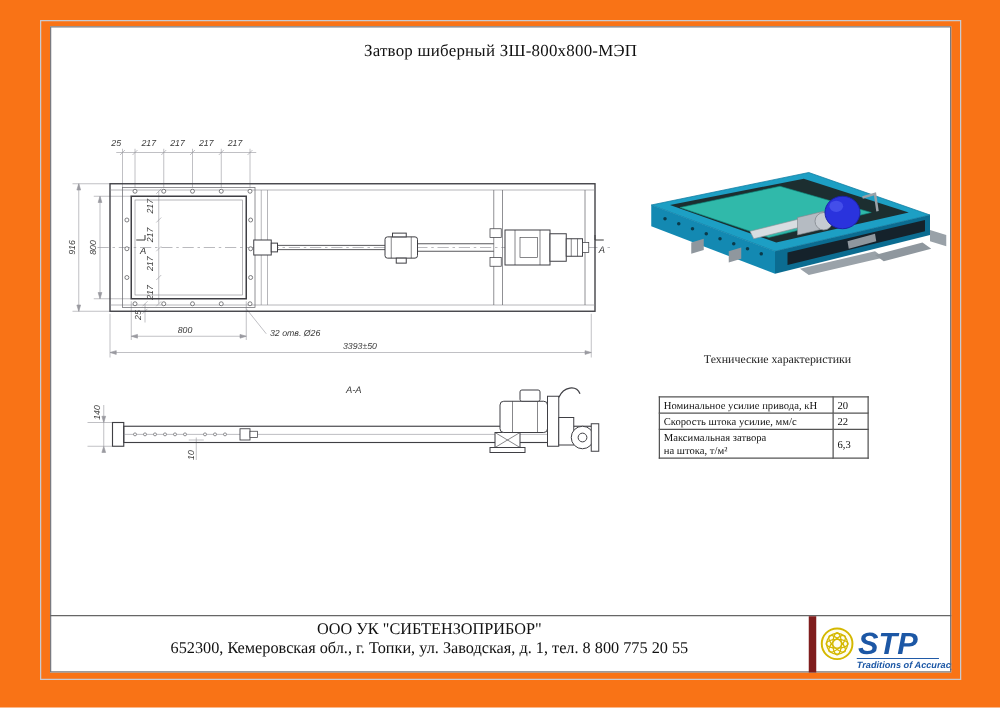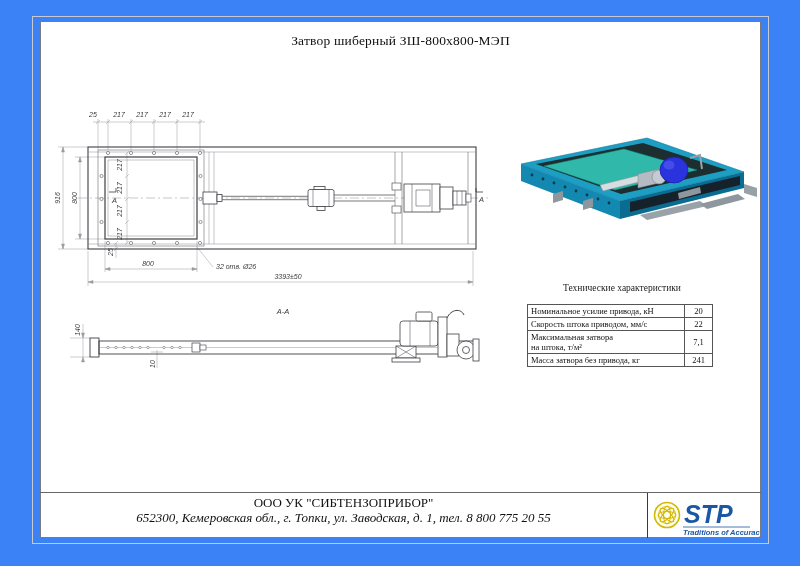--- a/index.html
+++ b/index.html
@@ -1,42 +1,42 @@
 <!DOCTYPE html>
 <html><head>
 <meta charset="utf-8">
 <style>
   * { margin:0; padding:0; box-sizing:border-box; }
   html,body { background:#ffffff; }
   body { width:800px; height:566px; position:relative; overflow:hidden;
          font-family:"Liberation Serif", serif; color:#111; }
-  .sheet { position:absolute; left:0; top:0; width:800px; height:566px; background:#3b82f6; }
+  .sheet { position:absolute; left:0; top:0; width:800px; height:566px; background:#f97316; }
   .frame-outer { position:absolute; left:32px; top:16px; width:737px; height:528px;
                  border:1px solid #c9c9cf; }
   .frame-inner { position:absolute; left:40px; top:21px; width:721px; height:517px;
                  border:1px solid #7a7a7f; background:#fff; }
   .sheet-title { position:absolute; left:40px; top:33px; width:721px; text-align:center;
                  font-size:13.5px; letter-spacing:.2px; }
   .drawing-svg { position:absolute; left:40px; top:88px; }
   .render-svg  { position:absolute; left:500px; top:113px; }
 
   .specs { position:absolute; left:527px; top:283px; width:190px; }
-  .specs-title { text-align:center; font-size:9.5px; margin-bottom:11px; color:#222; }
-  table.spec { border-collapse:collapse; width:186px; }
+  .specs-title { text-align:center; font-size:9.5px; margin-bottom:24px; color:#222; }
+  table.spec { border-collapse:collapse; width:168px; }
   table.spec td { border:1px solid #555; font-size:8.5px; line-height:10px;
                   padding:1px 3px; color:#111; }
-  table.spec td.val { width:28px; text-align:center; }
+  table.spec td.val { width:28px; text-align:left; }
 
   .footer { position:absolute; left:40px; top:492px; width:721px; height:46px;
             border-top:1px solid #666; display:flex; }
   .footer-info { flex:1; text-align:center; padding-top:2px; }
   .footer-info .l1 { font-size:13px; line-height:15px; }
-  .footer-info .l2 { font-size:13px; line-height:15px;font-style:italic; }
+  .footer-info .l2 { font-size:13px; line-height:15px; }
   .footer-info .l3 { font-size:12.5px; line-height:15px; }
-  .footer-logo { width:114px; border-left:1px solid #7f1d1d; display:flex;
+  .footer-logo { width:114px; border-left:6px solid #7f1d1d; display:flex;
                  align-items:center; justify-content:center; }
 </style>
 </head>
 <body>
 
 <div class="sheet">
   <div class="frame-outer"></div>
   <div class="frame-inner"></div>
 
   <div class="sheet-title">Затвор шиберный ЗШ-800х800-МЭП</div>
@@ -261,31 +261,27 @@
 
   <div class="specs">
     <div class="specs-title">Технические характеристики</div>
     <table class="spec">
       <tbody>
         <tr>
           <td>Номинальное усилие привода, кН</td>
           <td class="val">20</td>
         </tr>
         <tr>
-          <td>Скорость штока приводом, мм/с</td>
+          <td>Скорость штока усилие, мм/с</td>
           <td class="val">22</td>
         </tr>
         <tr>
           <td><span>Максимальная затвора</span><br>
             <span>на штока, т/м²</span></td>
-          <td class="val">7,1</td>
-        </tr>
-        <tr>
-          <td>Масса затвора без привода, кг</td>
-          <td class="val">241</td>
+          <td class="val">6,3</td>
         </tr>
       </tbody>
     </table>
   </div>
 
   <div class="footer">
     <div class="footer-info">
       <div class="l1">ООО УК "СИБТЕНЗОПРИБОР"</div>
       <div class="l2">652300, Кемеровская обл., г. Топки, ул. Заводская, д. 1, тел. 8 800 775 20 55</div>
     </div>

